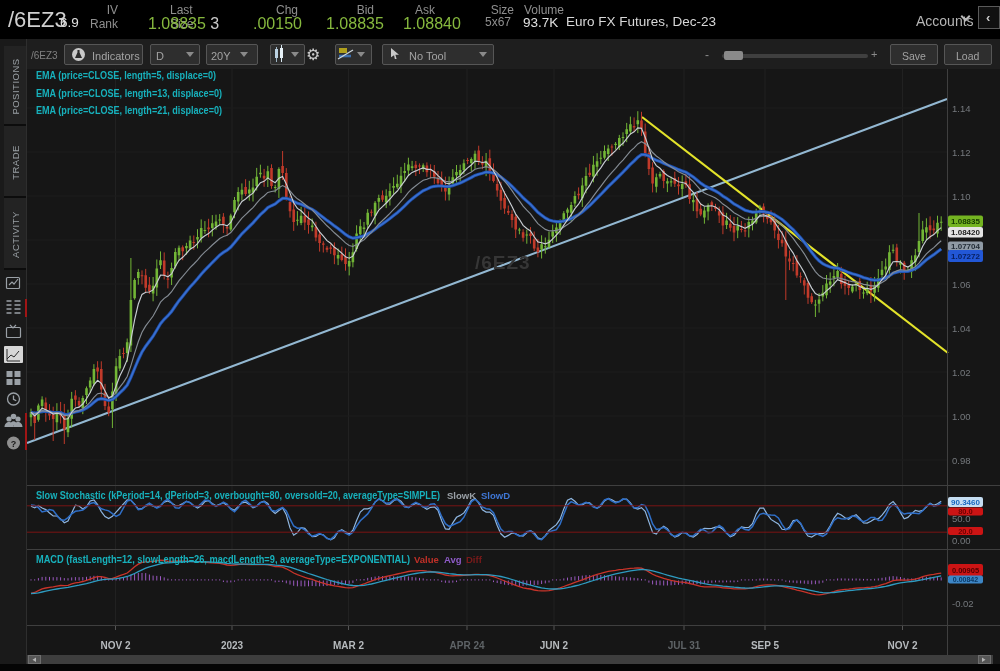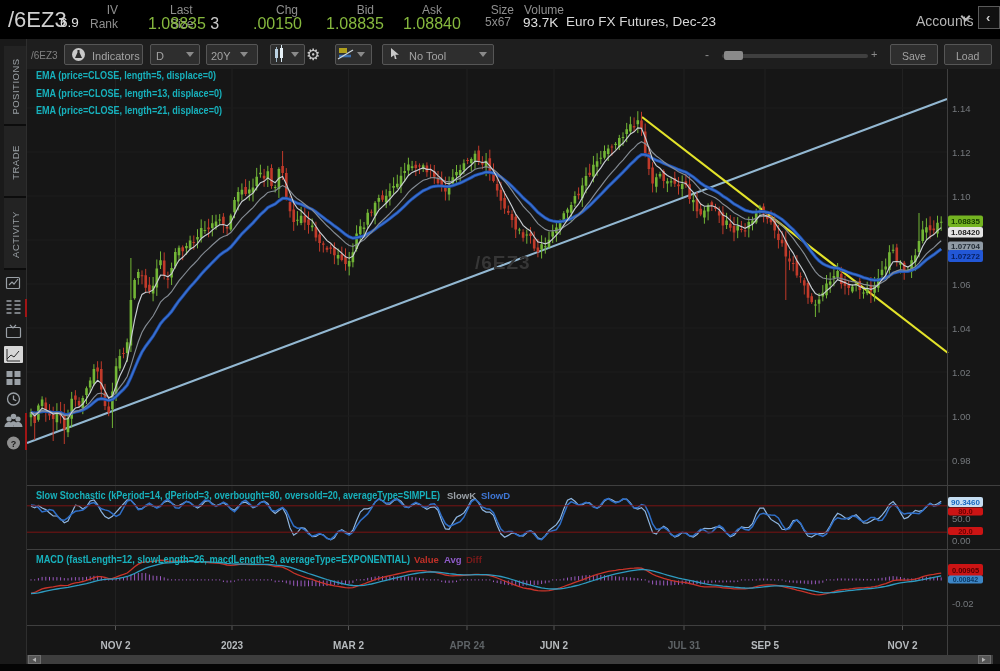--- a/index.html
+++ b/index.html
@@ -119,21 +119,21 @@
 <div class="abs" style="left:0;top:0;width:1000px;height:39px;background:#000"></div>
 <div class="abs" style="left:8px;top:7px;font-size:22px;color:#cfcfcf">/6EZ3</div>
 <div class="abs lb" style="left:78px;top:3px;width:40px;text-align:right">IV Rank</div>
 <div class="abs vl" style="left:60px;top:15px;width:58px;text-align:left">6.9</div>
 <div class="abs lb" style="left:170px;top:3px;width:45px;text-align:left">Last Size</div>
 <div class="abs vg" style="left:148px;top:15px">1.08835 <span style="color:#c9c9c9">3</span></div>
 <div class="abs lb" style="left:266px;top:3px;width:32px;text-align:right">Chg</div>
 <div class="abs vg" style="left:253px;top:15px">.00150</div>
 <div class="abs lb" style="left:340px;top:3px;width:34px;text-align:right">Bid</div>
 <div class="abs vg" style="left:326px;top:15px">1.08835</div>
-<div class="abs lb" style="left:415px;top:3px;width:34px;text-align:center">Ask</div>
+<div class="abs lb" style="left:415px;top:3px;width:34px;text-align:left">Ask</div>
 <div class="abs vg" style="left:403px;top:15px">1.08840</div>
 <div class="abs lb" style="left:483px;top:3px;width:31px;text-align:right">Size</div>
 <div class="abs lb" style="left:480px;top:15px;width:31px;text-align:right;font-size:12px">5x67</div>
 <div class="abs lb" style="left:524px;top:3px">Volume</div>
 <div class="abs vl" style="left:523px;top:15px">93.7K</div>
 <div class="abs" style="left:566px;top:14px;font-size:13.5px;color:#d8d8d8">Euro FX Futures, Dec-23</div>
 <div class="abs" style="left:916px;top:13px;font-size:14px;color:#b5b5b5">Accounts</div>
 <div class="abs" style="left:962px;top:13px;width:7px;height:7px;border-right:2px solid #b9b9b9;border-bottom:2px solid #b9b9b9;transform:rotate(45deg)"></div>
 <div class="abs" style="left:978px;top:6px;width:22px;height:23px;border:1px solid #5a5a5a;background:#111"></div>
 <div class="abs" style="left:986px;top:10px;font-size:13px;color:#c9c9c9;font-weight:bold">‹</div>

